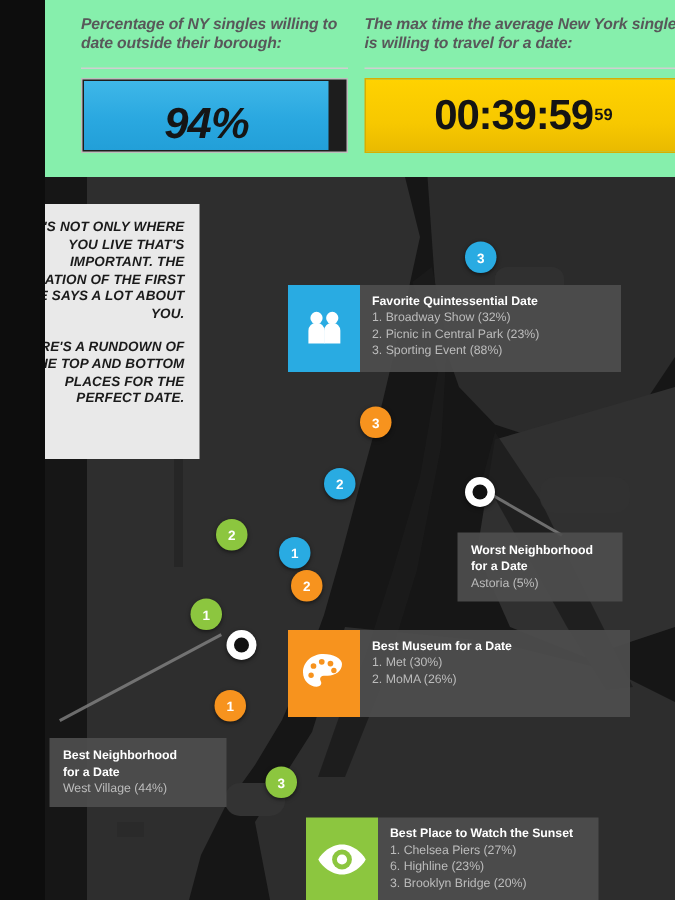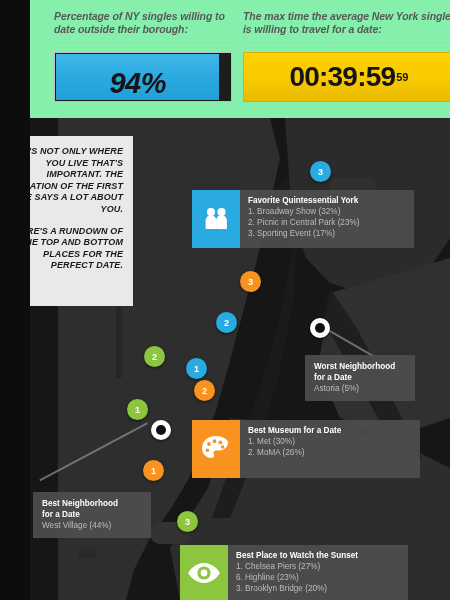--- a/index.html
+++ b/index.html
@@ -92,21 +92,21 @@
     position:absolute; z-index:18;
     background:rgba(78,78,78,0.92);
     padding:6px 9px 7px 9px;
   }
   .plain-panel .ttl{ font-size:8.2px; font-weight:bold; color:#ffffff; line-height:11px; }
   .plain-panel .li{ font-size:8.2px; color:#bcbcbc; line-height:11px; }
 
   
   #panel-date   { left:192px; top:190px; width:222px; height:58px; }
   #panel-museum { left:192px; top:420px; width:228px; height:58px;justify-content:flex-end; }
-  #panel-sunset { left:180px; top:545px; width:228px; height:55px; }
+  #panel-sunset { left:204px; top:545px; width:195px; height:55px; }
   #panel-worst  { left:305px; top:355px; width:110px; height:46px; }
   #panel-best   { left:33px;  top:492px; width:118px; height:46px; }
 
   
   .pin{
     position:absolute; border-radius:50%; z-index:16;
     display:flex; align-items:center; justify-content:center;
     color:#fff; font-size:9px; font-weight:bold;
     box-shadow:0 1px 3px rgba(0,0,0,0.55);
   }
@@ -190,24 +190,24 @@
   <div class="panel" id="panel-date">
     <div class="icon" style="background:#29abe2;">
       <svg width="30" height="30" viewBox="0 0 30 30">
         <circle cx="10" cy="8" r="4.1" fill="#fff"></circle>
         <path d="M4.6 25 V16.5 a5.4 5.4 0 0 1 10.8 0 V25 Z" fill="#fff"></path>
         <circle cx="20.5" cy="8" r="4.1" fill="#fff"></circle>
         <path d="M15.1 25 V16.5 a5.4 5.4 0 0 1 10.8 0 V25 Z" fill="#fff"></path>
       </svg>
     </div>
     <div class="body">
-      <div class="ttl">Favorite Quintessential York</div>
+      <div class="ttl">Favorite Quintessential Date</div>
       <div class="li">1. Broadway Show (32%)</div>
       <div class="li">2. Picnic in Central Park (23%)</div>
-      <div class="li">3. Sporting Event (17%)</div>
+      <div class="li">3. Sporting Event (88%)</div>
     </div>
   </div>
 
   <div class="panel" id="panel-museum">
     <div class="icon" style="background:#f7931e;">
       <svg width="32" height="30" viewBox="0 0 32 30">
         <path d="M15.5 2C8 2 2 7.2 2 14.2c0 5.6 4.2 9.6 9.1 9.6 2.2 0 3.1-1.2 3.1-2.4 0-1.1-.8-1.8-.8-2.8 0-1.2 1-2.1 2.4-2.1h2.6c5.3 0 9.6-3.3 9.6-7.8C28 5.2 22.5 2 15.5 2z" fill="#fff"></path>
         <circle cx="9" cy="10" r="1.9" fill="#f7931e"></circle>
         <circle cx="14.5" cy="7.2" r="1.9" fill="#f7931e"></circle>
         <circle cx="20.3" cy="8.4" r="1.9" fill="#f7931e"></circle>

